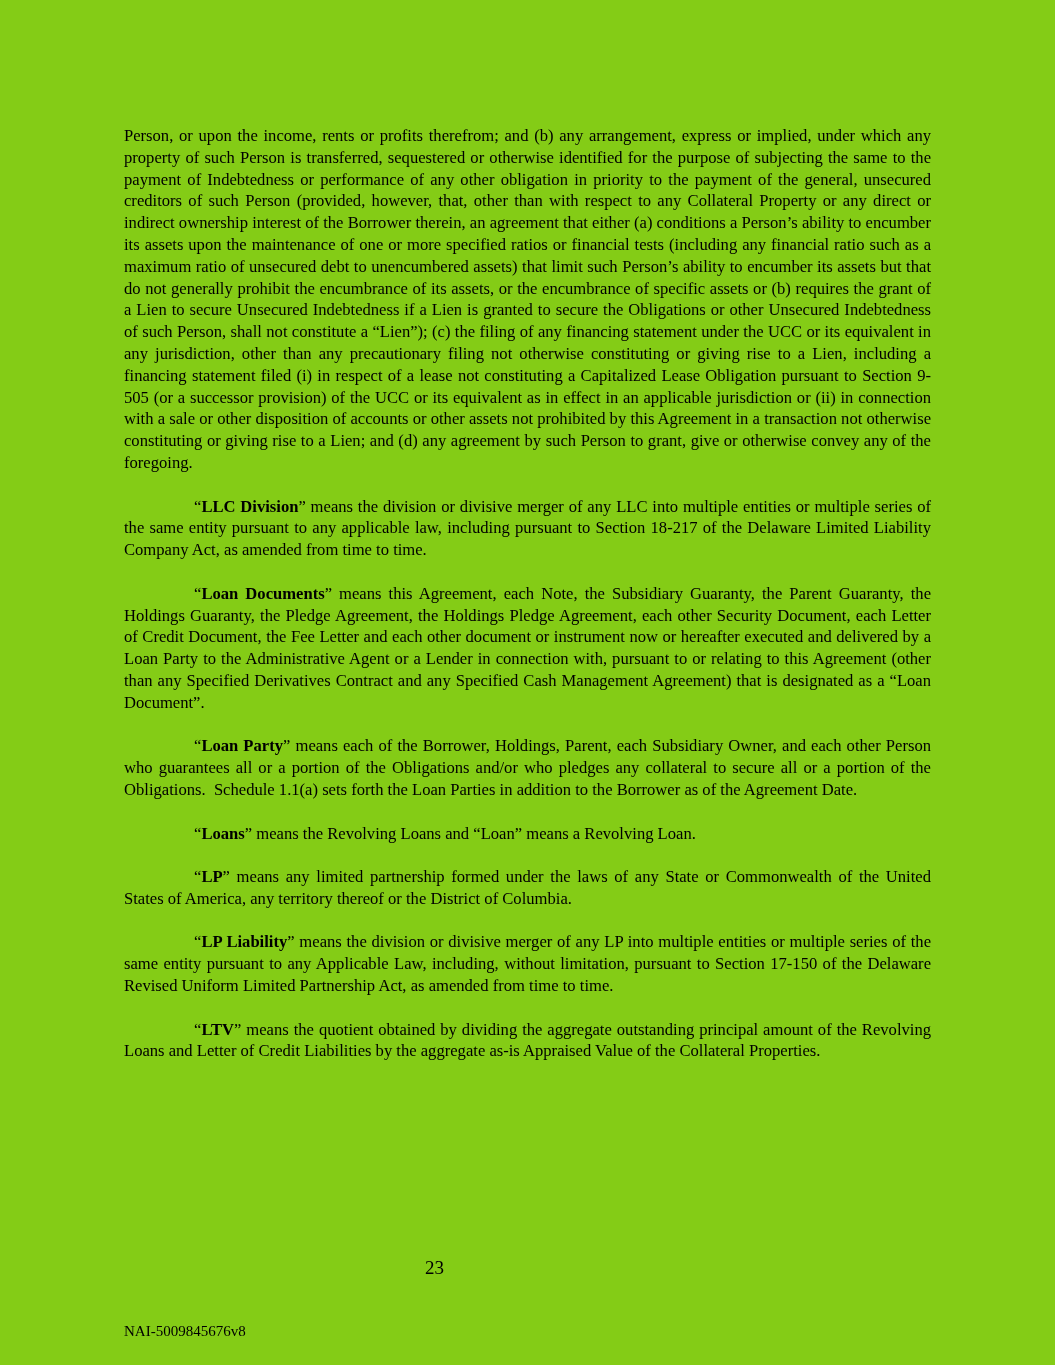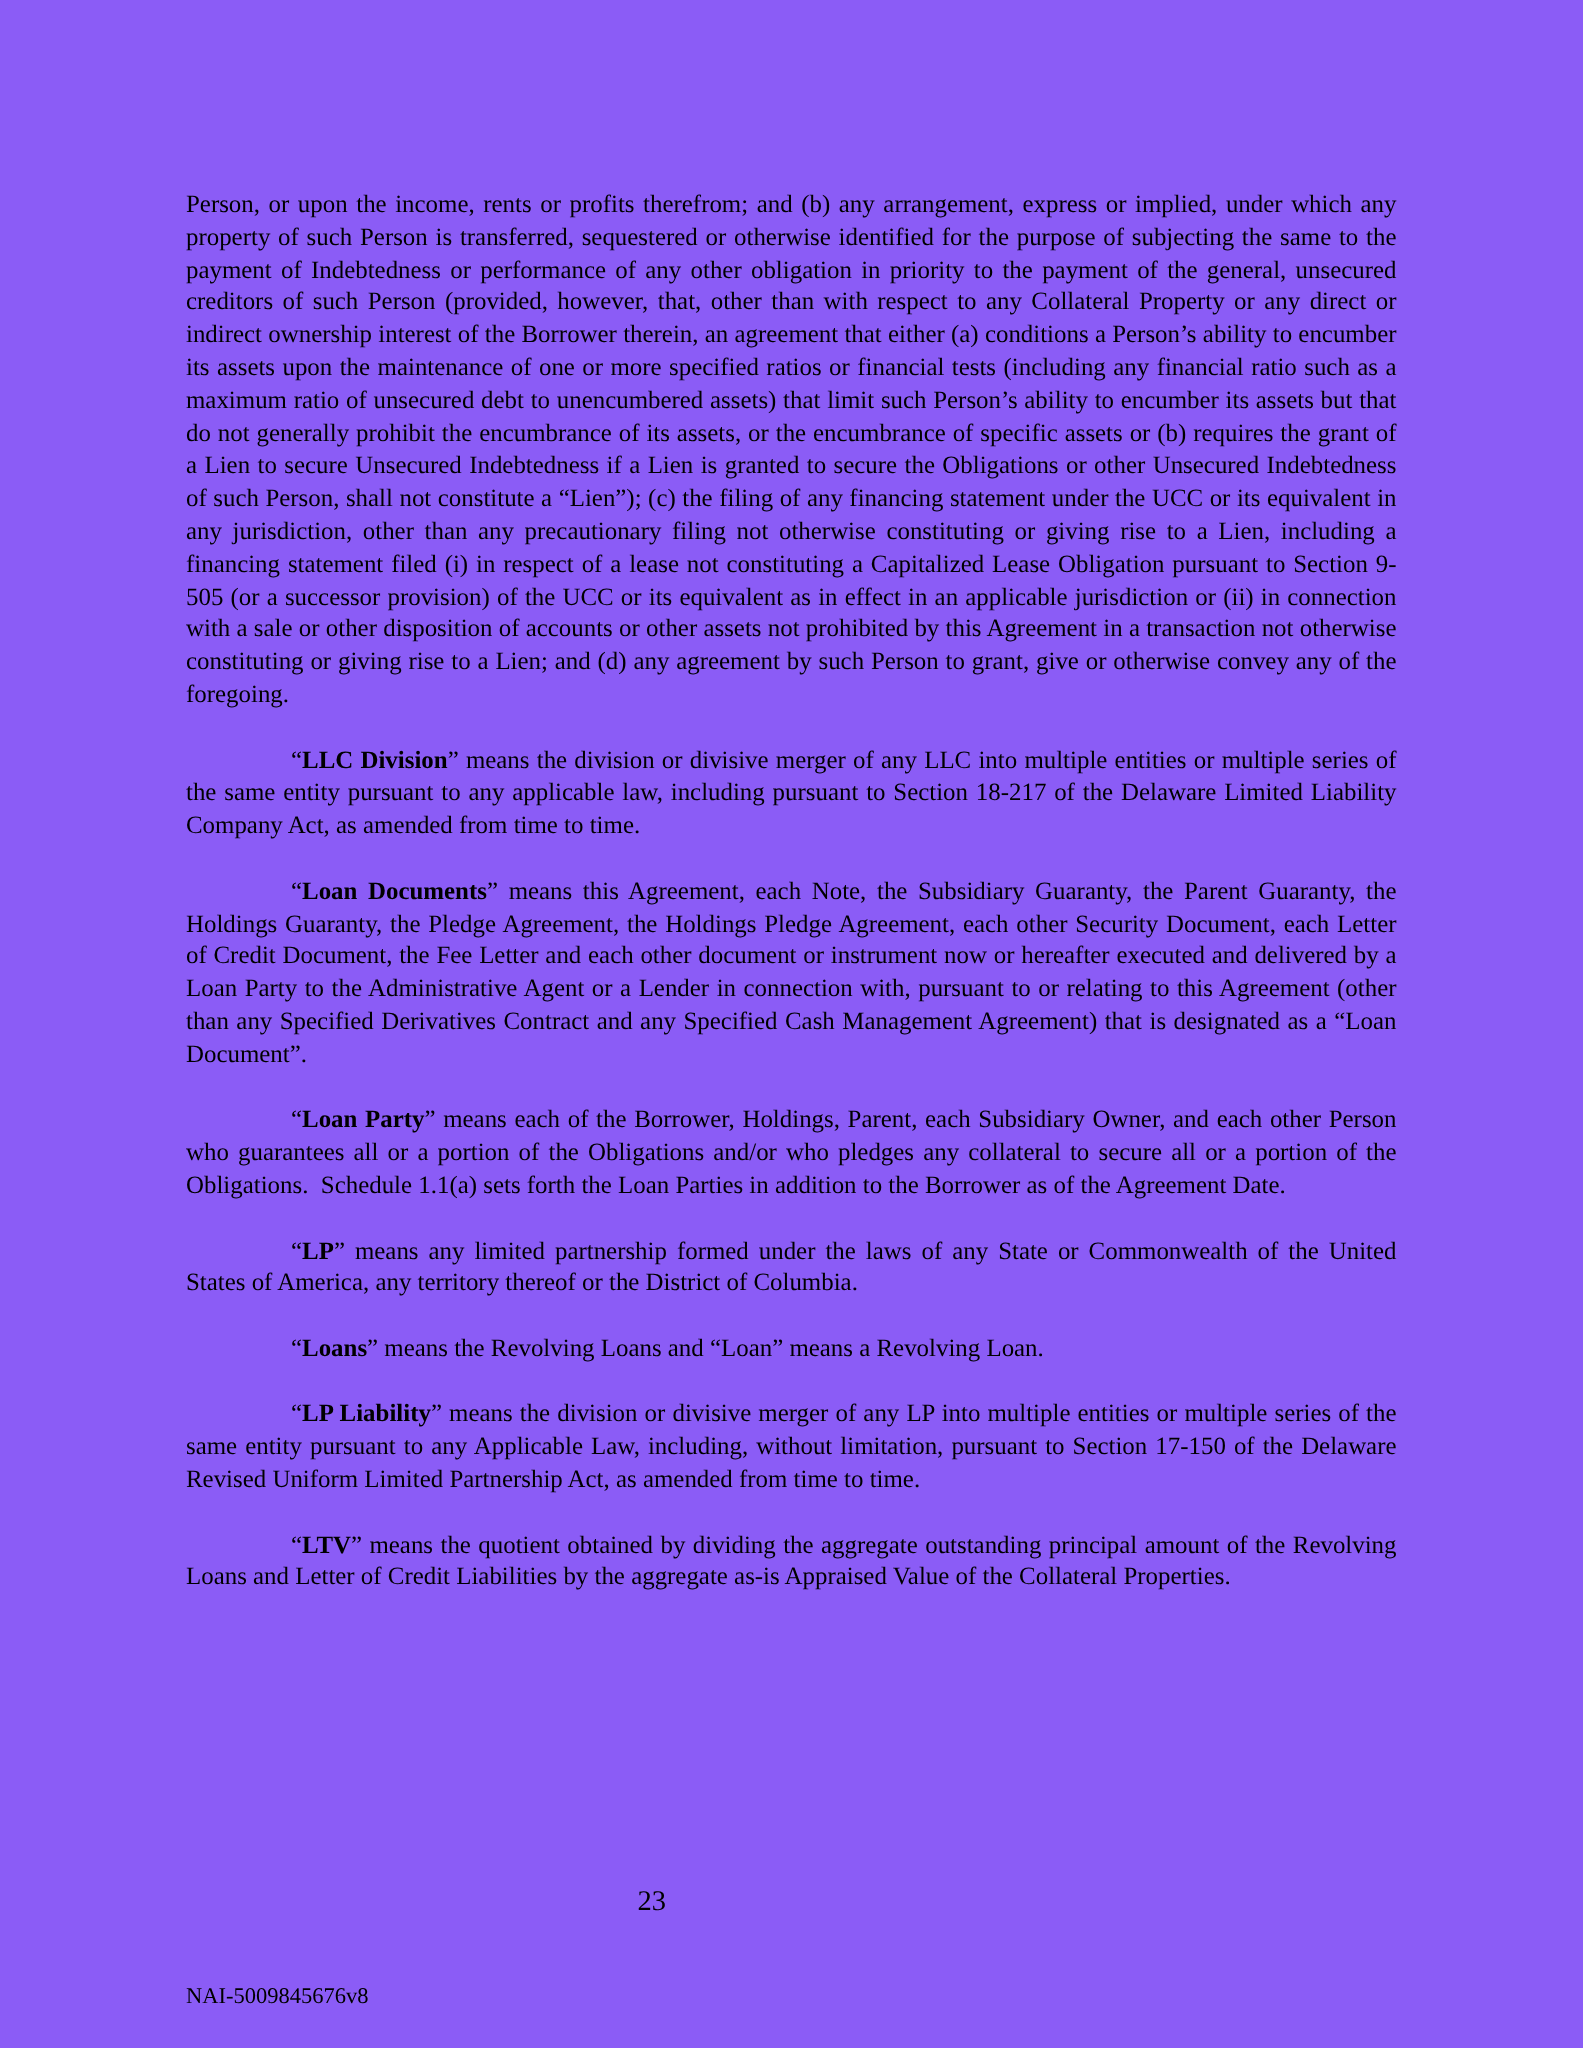--- a/index.html
+++ b/index.html
@@ -1,19 +1,19 @@
 <!DOCTYPE html>
 <html><head>
 <meta charset="utf-8">
 <style>
   html, body { margin: 0; padding: 0; background: #ffffff; }
   body { width: 1055px; height: 1365px; position: relative; overflow: hidden; }
   .page {
     position: absolute; left: 0; top: 0; width: 1055px; height: 1365px;
-    background: #8b5cf6; color: #000000;
+    background: #84cc16; color: #000000;
     font-family: "Liberation Serif", "DejaVu Serif", serif;
   }
   .body {
     position: absolute; left: 124px; top: 125px; width: 807px;
     font-size: 16.6px; line-height: 21.8px;
     text-align: justify;
   }
   .para { margin: 0 0 21.8px 0; }
   .para.indent { text-indent: 70px; }
   .term { font-weight: bold; }
@@ -33,23 +33,23 @@
 
     <p class="para">Person, or upon the income, rents or profits therefrom; and (b) any arrangement, express or implied, under which any property of such Person is transferred, sequestered or otherwise identified for the purpose of subjecting the same to the payment of Indebtedness or performance of any other obligation in priority to the payment of the general, unsecured creditors of such Person (provided, however, that, other than with respect to any Collateral Property or any direct or indirect ownership interest of the Borrower therein, an agreement that either (a) conditions a Person’s ability to encumber its assets upon the maintenance of one or more specified ratios or financial tests (including any financial ratio such as a maximum ratio of unsecured debt to unencumbered assets) that limit such Person’s ability to encumber its assets but that do not generally prohibit the encumbrance of its assets, or the encumbrance of specific assets or (b) requires the grant of a Lien to secure Unsecured Indebtedness if a Lien is granted to secure the Obligations or other Unsecured Indebtedness of such Person, shall not constitute a “Lien”); (c) the filing of any financing statement under the UCC or its equivalent in any jurisdiction, other than any precautionary filing not otherwise constituting or giving rise to a Lien, including a financing statement filed (i) in respect of a lease not constituting a Capitalized Lease Obligation pursuant to Section 9-505 (or a successor provision) of the UCC or its equivalent as in effect in an applicable jurisdiction or (ii) in connection with a sale or other disposition of accounts or other assets not prohibited by this Agreement in a transaction not otherwise constituting or giving rise to a Lien; and (d) any agreement by such Person to grant, give or otherwise convey any of the foregoing.</p>
 
 
     <p class="para indent"><span>“</span><span class="term">LLC Division</span><span>” means the division or divisive merger of any LLC into multiple entities or multiple series of the same entity pursuant to any applicable law, including pursuant to Section 18-217 of the Delaware Limited Liability Company Act, as amended from time to time.</span></p>
 
     <p class="para indent"><span>“</span><span class="term">Loan Documents</span><span>” means this Agreement, each Note, the Subsidiary Guaranty, the Parent Guaranty, the Holdings Guaranty, the Pledge Agreement, the Holdings Pledge Agreement, each other Security Document, each Letter of Credit Document, the Fee Letter and each other document or instrument now or hereafter executed and delivered by a Loan Party to the Administrative Agent or a Lender in connection with, pursuant to or relating to this Agreement (other than any Specified Derivatives Contract and any Specified Cash Management Agreement) that is designated as a “Loan Document”.</span></p>
 
     <p class="para indent"><span>“</span><span class="term">Loan Party</span><span style="white-space: pre-wrap;">” means each of the Borrower, Holdings, Parent, each Subsidiary Owner, and each other Person who guarantees all or a portion of the Obligations and/or who pledges any collateral to secure all or a portion of the Obligations.  Schedule 1.1(a) sets forth the Loan Parties in addition to the Borrower as of the Agreement Date.</span></p>
 
+    <p class="para indent"><span>“</span><span class="term">Loans</span><span>” means the Revolving Loans and “Loan” means a Revolving Loan.</span></p>
+
     <p class="para indent"><span>“</span><span class="term">LP</span><span>” means any limited partnership formed under the laws of any State or Commonwealth of the United States of America, any territory thereof or the District of Columbia.</span></p>
-
-    <p class="para indent"><span>“</span><span class="term">Loans</span><span>” means the Revolving Loans and “Loan” means a Revolving Loan.</span></p>
 
     <p class="para indent"><span>“</span><span class="term">LP Liability</span><span>” means the division or divisive merger of any LP into multiple entities or multiple series of the same entity pursuant to any Applicable Law, including, without limitation, pursuant to Section 17-150 of the Delaware Revised Uniform Limited Partnership Act, as amended from time to time.</span></p>
 
     <p class="para indent"><span>“</span><span class="term">LTV</span><span>” means the quotient obtained by dividing the aggregate outstanding principal amount of the Revolving Loans and Letter of Credit Liabilities by the aggregate as-is Appraised Value of the Collateral Properties.</span></p>
 
   </div>
 
   <div class="page-number">23</div>
   <div class="doc-id">NAI-5009845676v8</div>
 </div>

